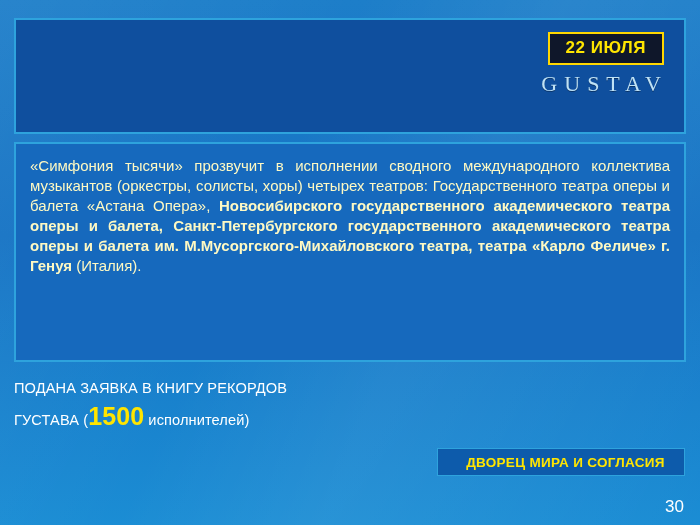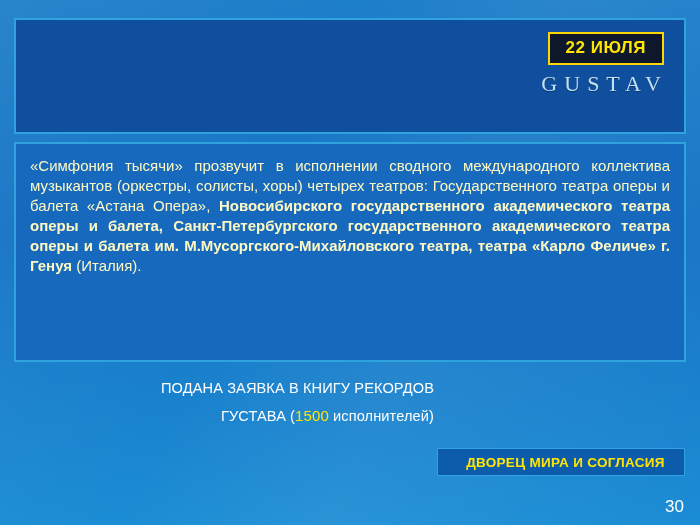--- a/index.html
+++ b/index.html
@@ -113,26 +113,25 @@
     position: absolute;
     left: 14px;
     top: 374px;
     width: 420px;
   }
   .footer-text {
     color: #ffffff;
     font-size: 14.6px;
     line-height: 28px;
     letter-spacing: 0.1px;
-    text-align: right;
   }
   .footer-text .big-number {
     color: #ffe500;
-    font-weight: normal;
-    font-size: 15px;
+    font-weight: bold;
+    font-size: 25px;
   }
 
   
   .palace-badge {
     position: absolute;
     left: 437px;
     top: 448px;
     width: 248px;
     height: 28px;
     background: #0d5bab;

